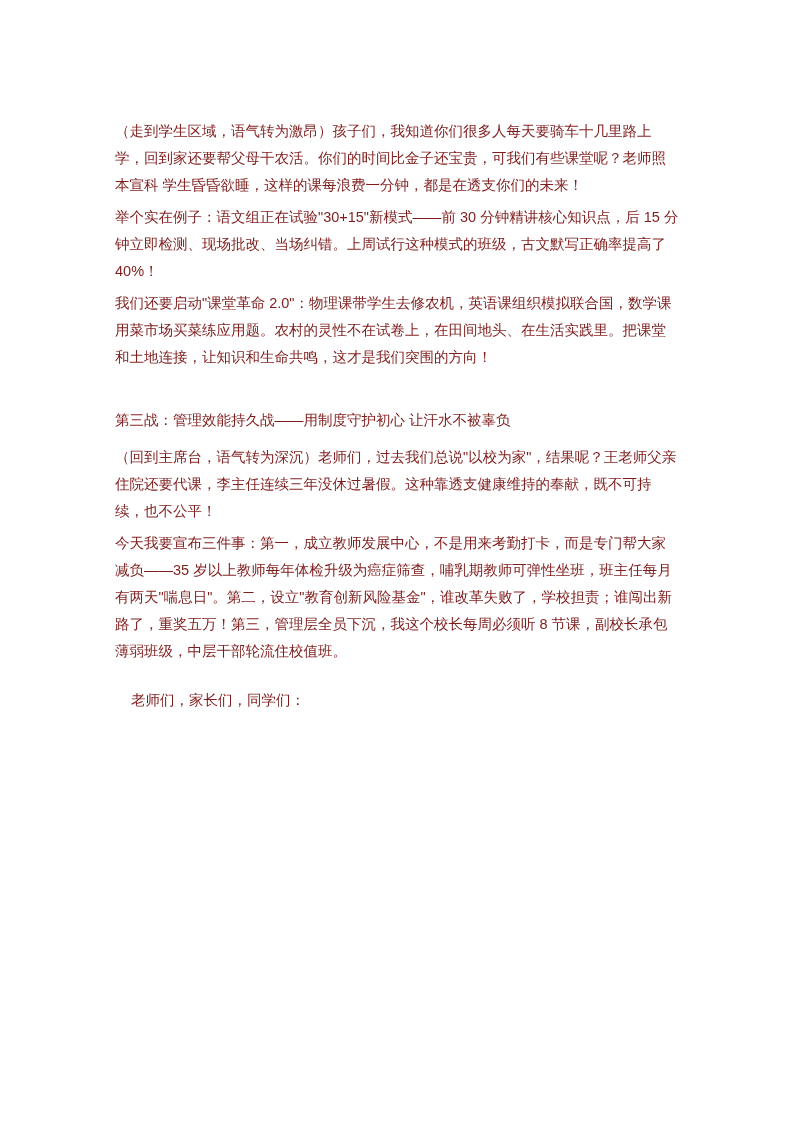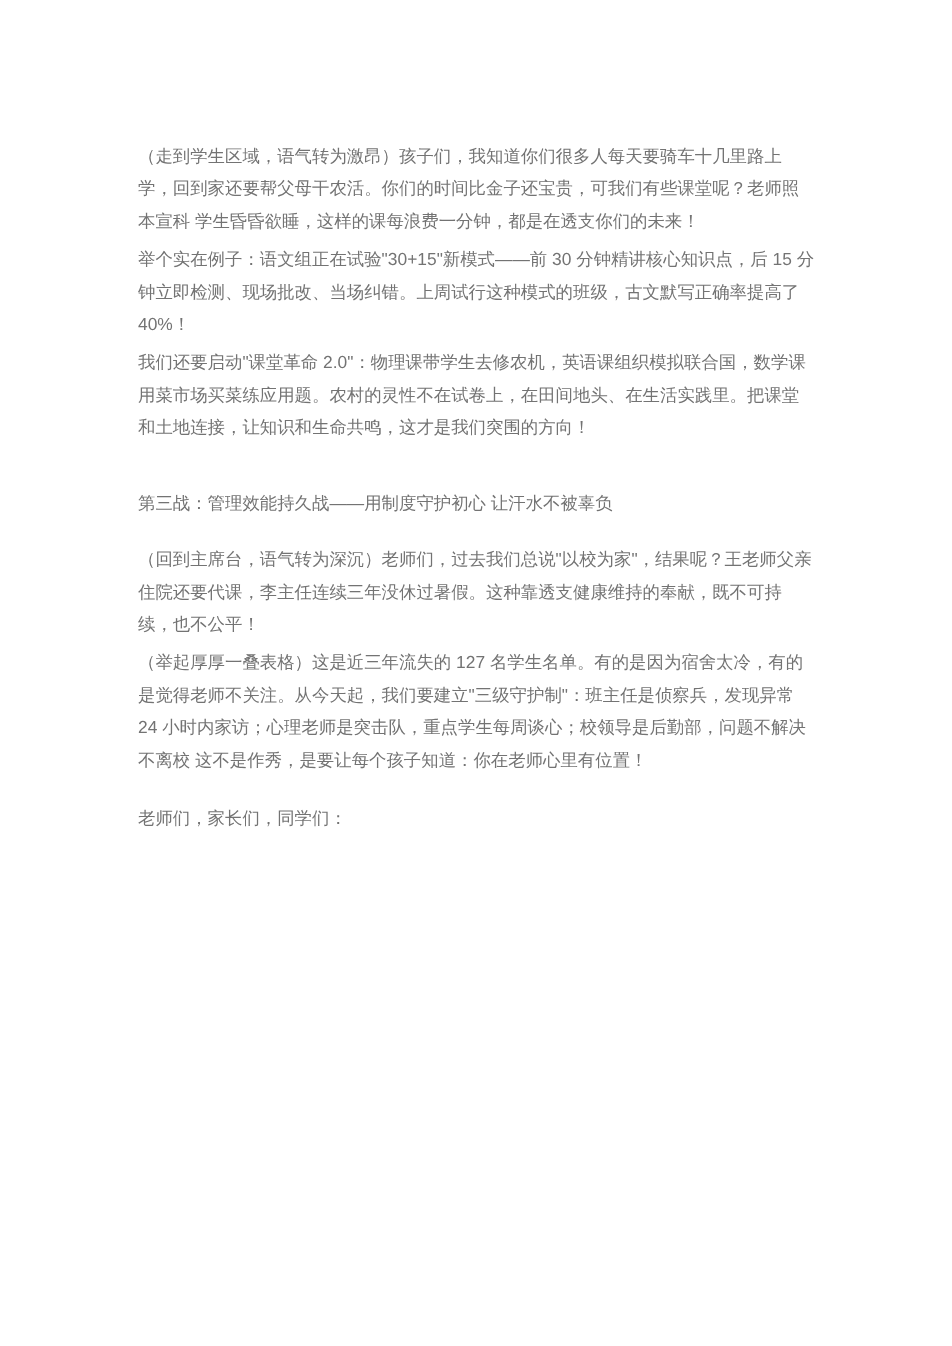--- a/index.html
+++ b/index.html
@@ -10,43 +10,44 @@
   .page {
     position: relative;
     width: 793px;
     height: 1122px;
     background: #ffffff;
     overflow: hidden;
     font-family: "Liberation Sans", "DejaVu Sans", sans-serif;
   }
   .content {
     padding: 118px 113px 40px 115px;
-    color: #737373;
+    color: #7f1d1d;
     font-size: 14.5px;
     line-height: 27px;
     text-align: left;
     word-break: break-word;
   }
   .content p {
     margin: 0 0 5px 0;
     font-weight: 400;
   }
   .content p.heading {
-    margin: 36px 0 20px 0;
+    margin: 36px 0 10px 0;
   }
   .content p.salutation {
     margin-top: 22px;
+    margin-left: 16px;
   }
 </style>
 </head>
 <body>
 
 <div class="page">
   <div class="content">
     <p>（走到学生区域，语气转为激昂）孩子们，我知道你们很多人每天要骑车十几里路上学，回到家还要帮父母干农活。你们的时间比金子还宝贵，可我们有些课堂呢？老师照本宣科 学生昏昏欲睡，这样的课每浪费一分钟，都是在透支你们的未来！</p>
     <p>举个实在例子：语文组正在试验"30+15"新模式——前 30 分钟精讲核心知识点，后 15 分钟立即检测、现场批改、当场纠错。上周试行这种模式的班级，古文默写正确率提高了 40%！</p>
     <p>我们还要启动"课堂革命 2.0"：物理课带学生去修农机，英语课组织模拟联合国，数学课用菜市场买菜练应用题。农村的灵性不在试卷上，在田间地头、在生活实践里。把课堂和土地连接，让知识和生命共鸣，这才是我们突围的方向！</p>
     <p class="heading">第三战：管理效能持久战——用制度守护初心 让汗水不被辜负</p>
     <p>（回到主席台，语气转为深沉）老师们，过去我们总说"以校为家"，结果呢？王老师父亲住院还要代课，李主任连续三年没休过暑假。这种靠透支健康维持的奉献，既不可持续，也不公平！</p>
-    <p>（举起厚厚一叠表格）这是近三年流失的 127 名学生名单。有的是因为宿舍太冷，有的是觉得老师不关注。从今天起，我们要建立"三级守护制"：班主任是侦察兵，发现异常 24 小时内家访；心理老师是突击队，重点学生每周谈心；校领导是后勤部，问题不解决不离校 这不是作秀，是要让每个孩子知道：你在老师心里有位置！</p>
+    <p>今天我要宣布三件事：第一，成立教师发展中心，不是用来考勤打卡，而是专门帮大家减负——35 岁以上教师每年体检升级为癌症筛查，哺乳期教师可弹性坐班，班主任每月有两天"喘息日"。第二，设立"教育创新风险基金"，谁改革失败了，学校担责；谁闯出新路了，重奖五万！第三，管理层全员下沉，我这个校长每周必须听 8 节课，副校长承包薄弱班级，中层干部轮流住校值班。</p>
     <p class="salutation">老师们，家长们，同学们：</p>
   </div>
 </div>
 
 </body></html>

